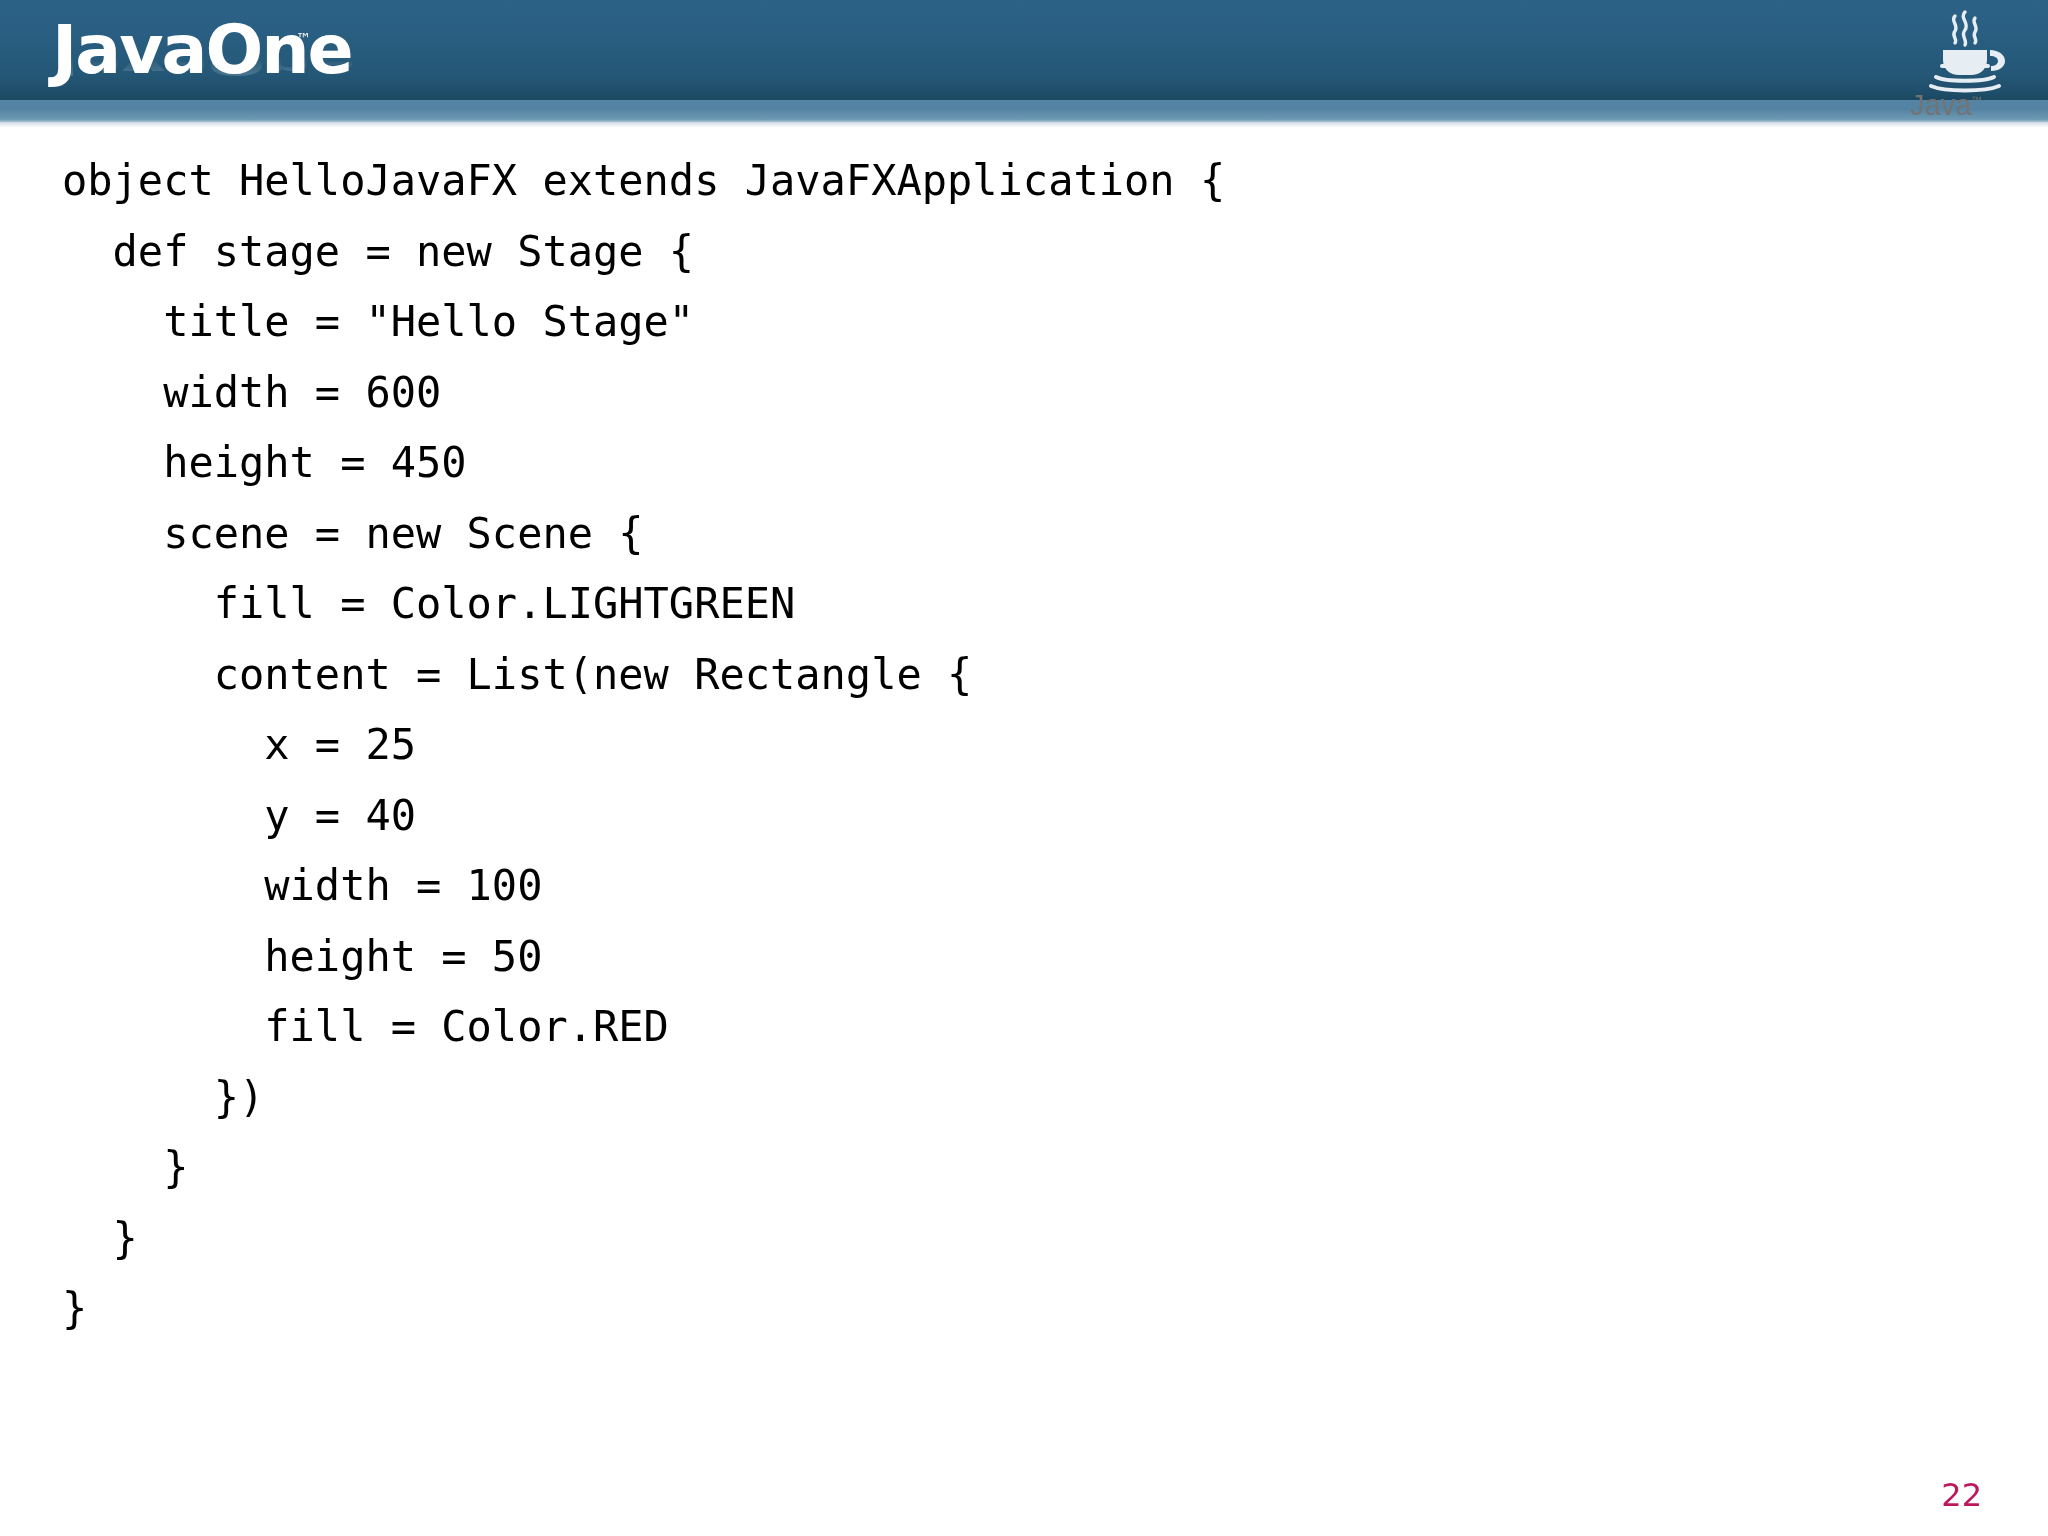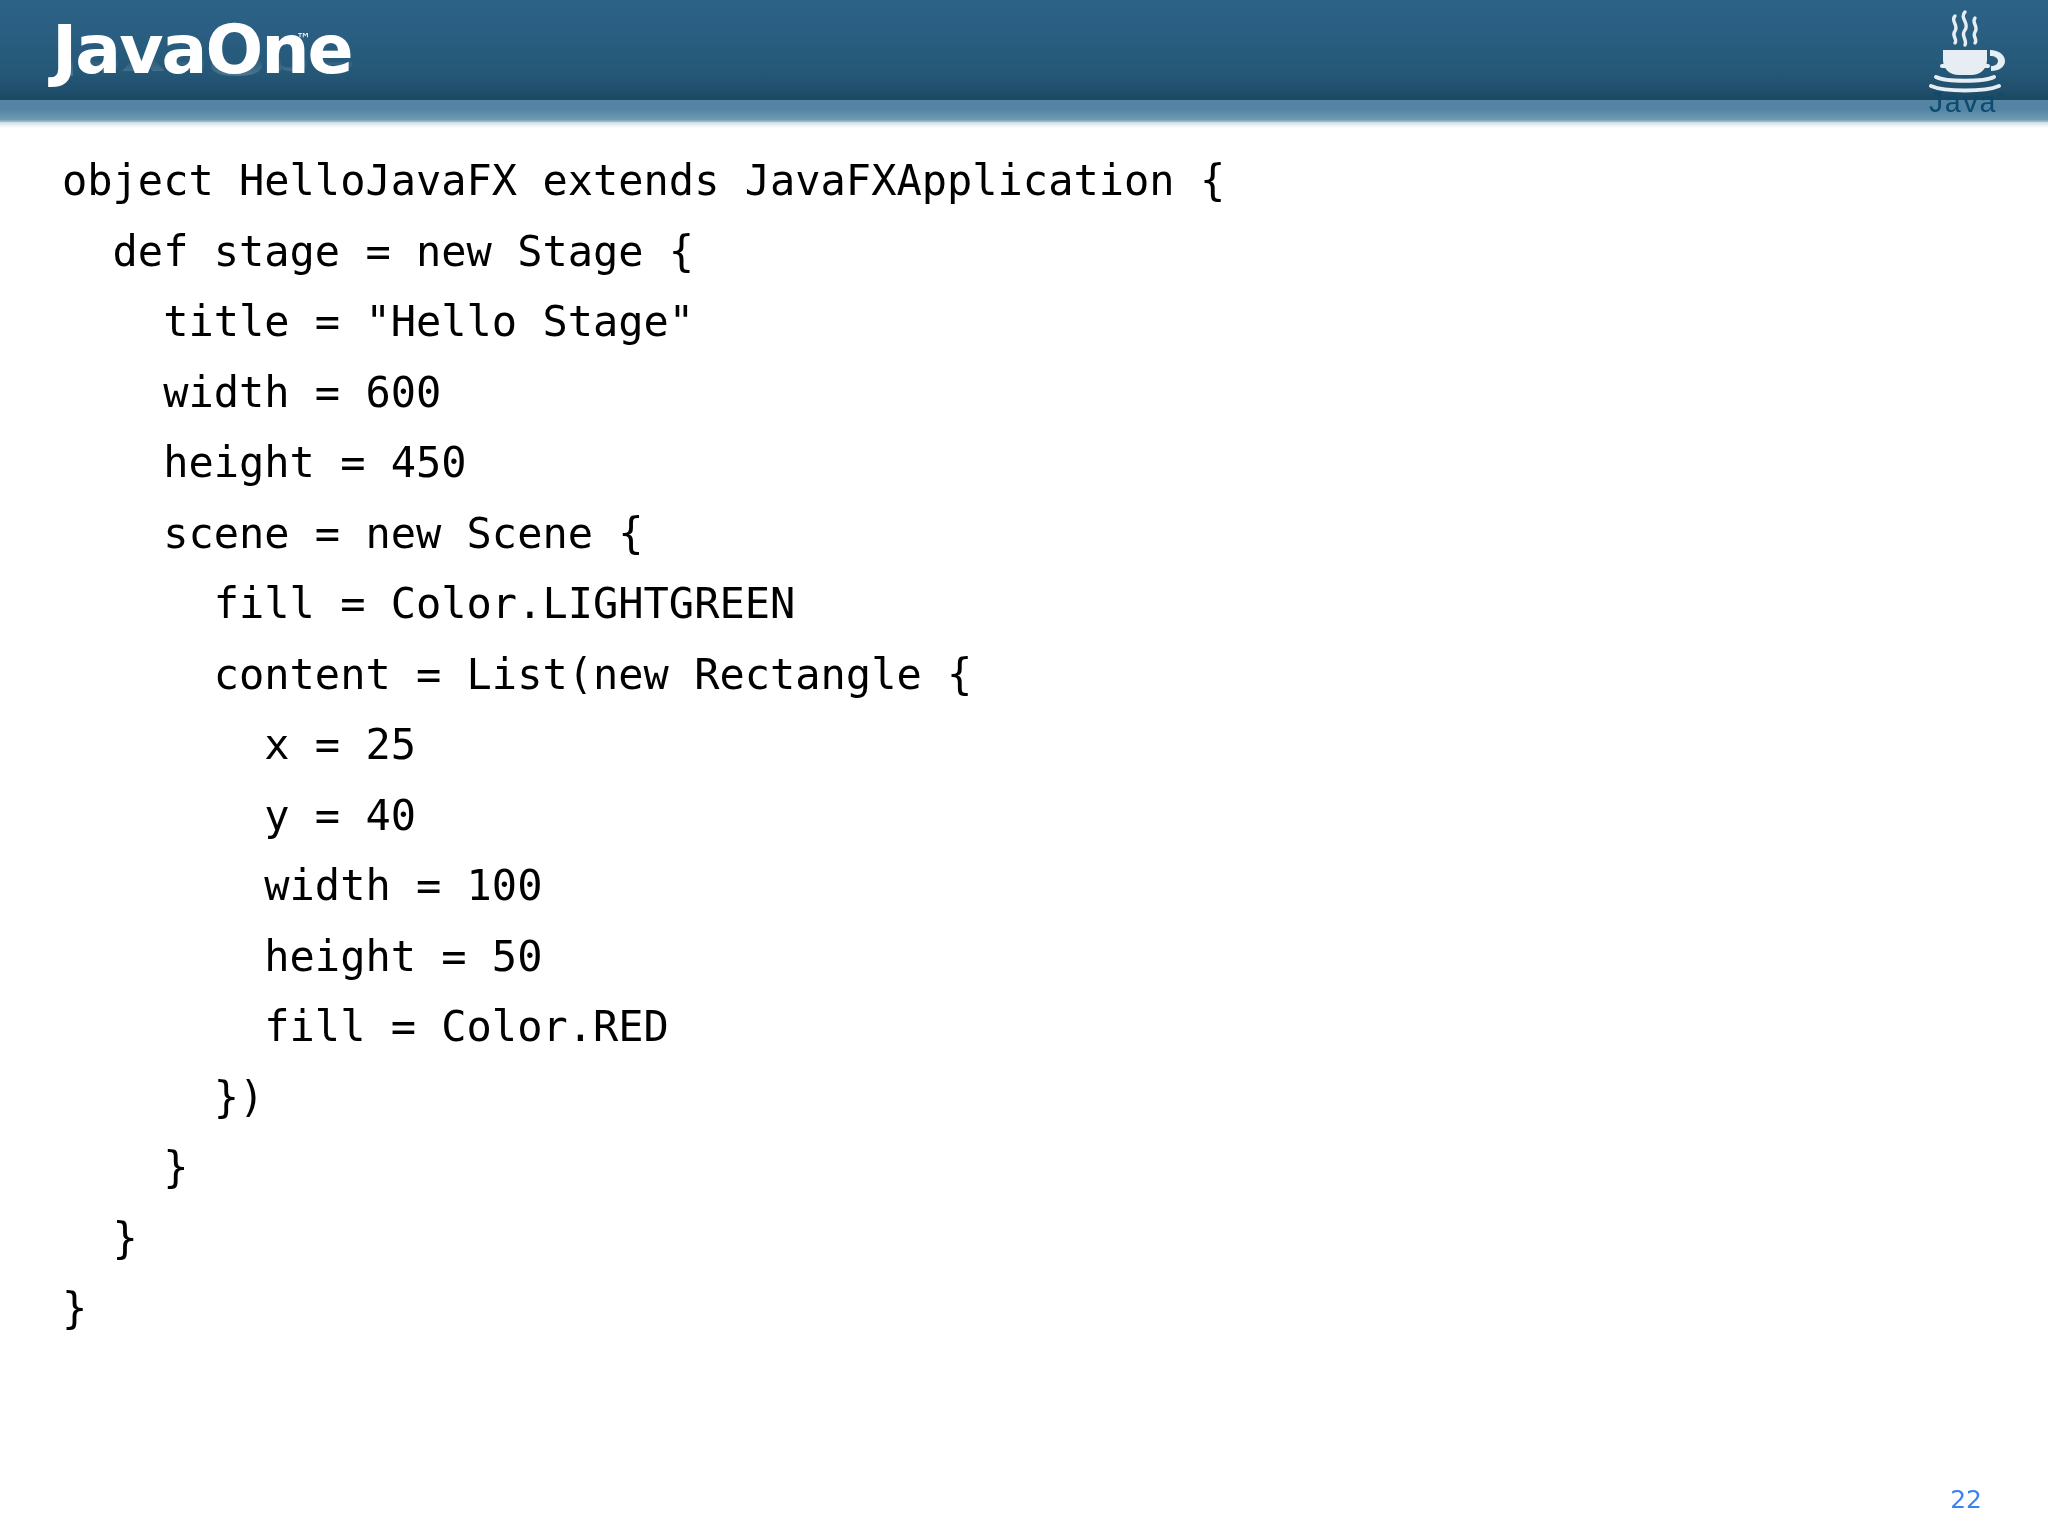--- a/index.html
+++ b/index.html
@@ -107,24 +107,23 @@
     top: 4px;
     width: 110px;
     height: 118px;
   }
   .java-logo svg { display: block; }
   .java-word {
     position: absolute;
     bottom: 2px;
     left: 0;
     width: 110px;
-    text-align: center;
-    font-family: Liberation Mono, monospace;
+    font-family: Liberation Sans, sans-serif;
     font-size: 29px;
-    color: #0c4a6e;
+    color: #737373;
     line-height: 30px;
   }
   .java-word-tm {
     font-size: 11px;
     vertical-align: super;
   }
 
   
   .code-block {
     position: absolute;
@@ -141,22 +140,22 @@
     white-space: pre;
     height: 70.5px;
   }
 
   
   .page-number {
     position: absolute;
     right: 66px;
     bottom: 22px;
     font-family: "DejaVu Sans", sans-serif;
-    font-size: 25px;
-    color: #3b82f6;
+    font-size: 32px;
+    color: #be185d;
   }
 </style>
 </head>
 <body>
 
 <div class="header">
   <div class="header-main"></div>
   <div class="header-strip"></div>
   <div class="header-strip-bottom"></div>
 

